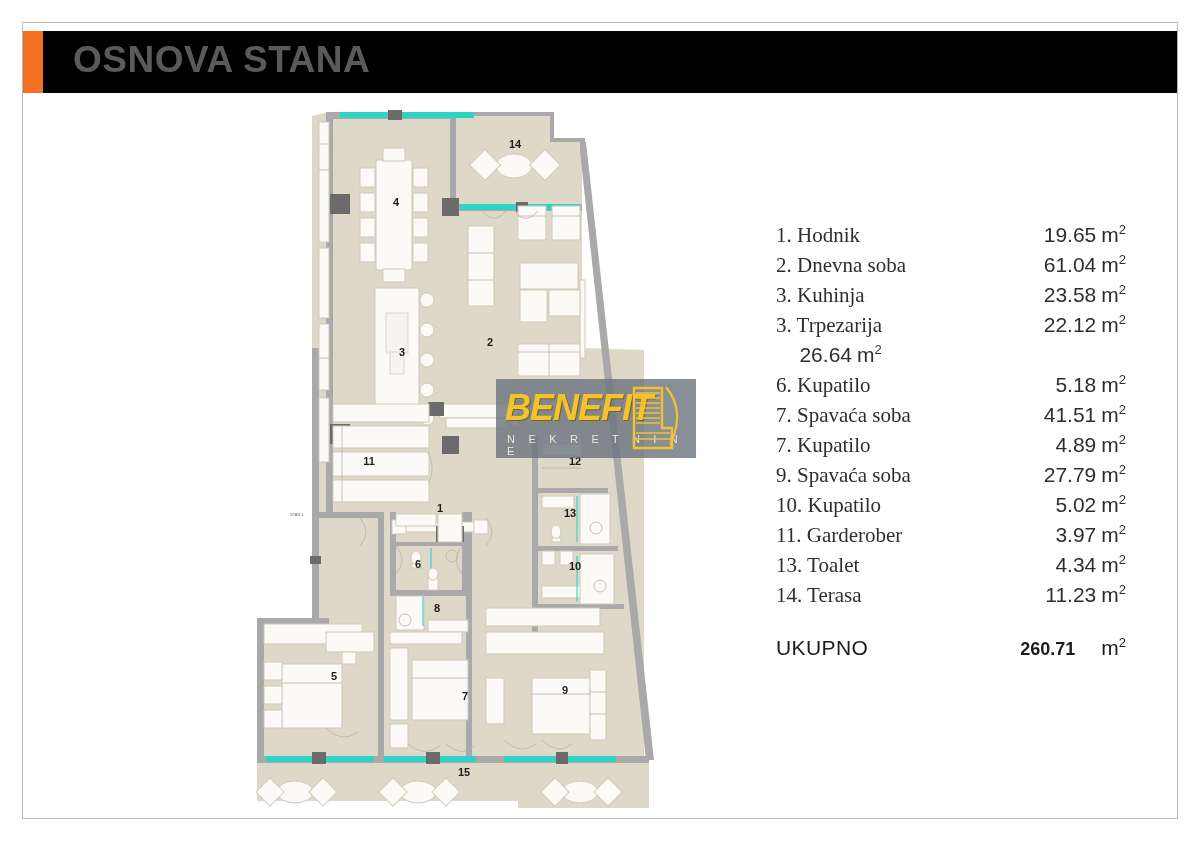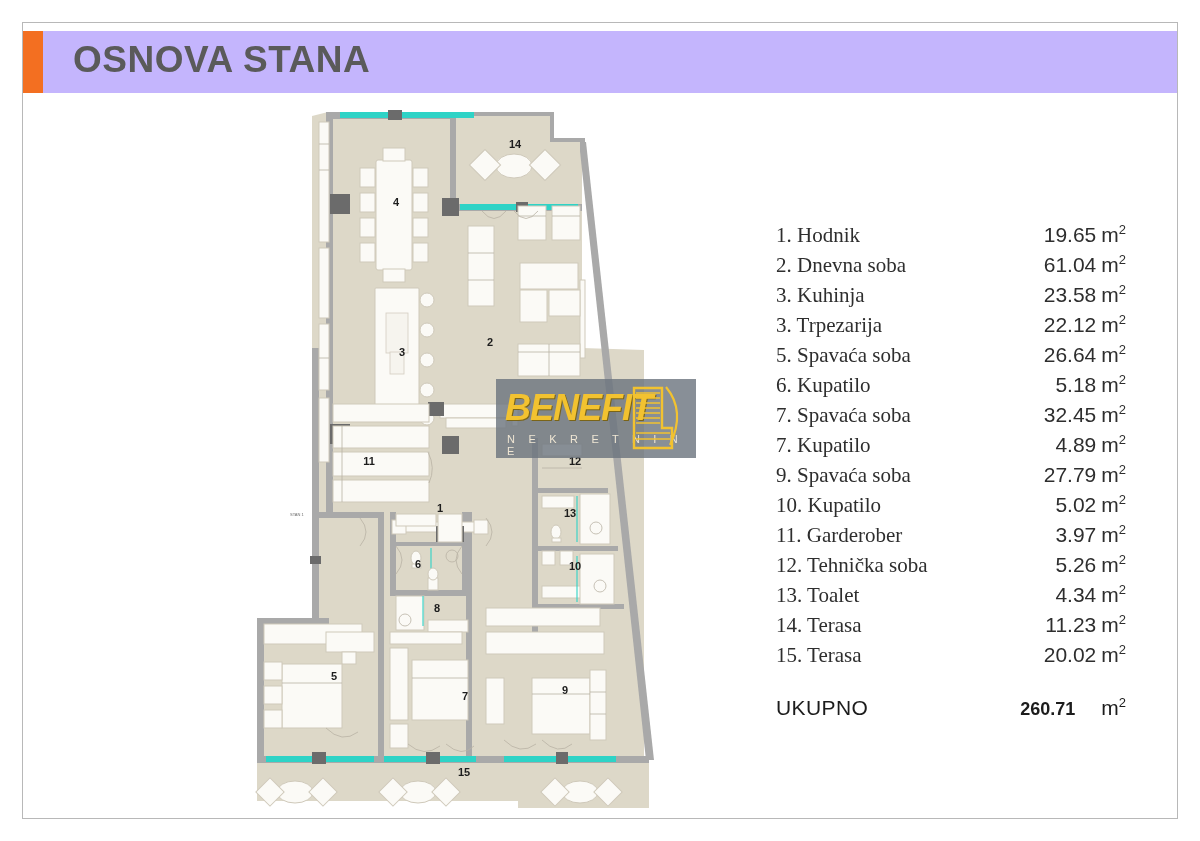--- a/index.html
+++ b/index.html
@@ -2,21 +2,21 @@
 <html><head>
 <meta charset="utf-8">
 <style>
   html,body{margin:0;padding:0;background:#ffffff;}
   body{width:1200px;height:841px;font-family:"Liberation Sans",sans-serif;overflow:hidden;}
 
   .page{position:relative;width:1200px;height:841px;background:#ffffff;box-sizing:border-box;}
   .page-border{position:absolute;left:22px;top:22px;width:1156px;height:797px;border:1px solid #b8b8b8;box-sizing:border-box;pointer-events:none;}
 
   
-  .header{position:absolute;left:23px;top:31px;width:1154px;height:62px;background:#c4b5fd;box-sizing:border-box;}
+  .header{position:absolute;left:23px;top:31px;width:1154px;height:62px;background:#000000;box-sizing:border-box;}
   .header-accent{position:absolute;left:0px;top:0px;width:20px;height:62px;background:#f36f21;}
   .header-title{position:absolute;left:50px;top:8px;font-size:37px;font-weight:bold;color:#5a5a5a;letter-spacing:0.5px;font-family:"Liberation Sans",sans-serif;white-space:nowrap;}
 
   
   .legend{position:absolute;left:776px;top:215px;width:350px;}
   .legend-row{display:flex;justify-content:space-between;align-items:baseline;height:30px;line-height:30px;font-size:21px;color:#2e2e2e;}
   .legend-row .lbl{white-space:nowrap;font-family:Liberation Serif, serif;}
   .legend-row .val{white-space:nowrap;}
   .legend-row .val .num{display:inline-block;min-width:76px;text-align:right;}
   .legend-row .val .unit{display:inline-block;margin-left:5px;}
@@ -329,62 +329,53 @@
         </div>
         <div class="legend-row">
           <span class="lbl">3. Kuhinja</span>
           <span class="val"><span class="num">23.58</span><span class="unit">m</span><sup>2</sup></span>
         </div>
         <div class="legend-row">
           <span class="lbl">3. Trpezarija</span>
           <span class="val"><span class="num">22.12</span><span class="unit">m</span><sup>2</sup></span>
         </div>
         <div class="legend-row">
-          <span class="lbl">5. Spavaća soba</span>
           <span class="val"><span class="num">26.64</span><span class="unit">m</span><sup>2</sup></span>
         </div>
         <div class="legend-row">
           <span class="lbl">6. Kupatilo</span>
           <span class="val"><span class="num">5.18</span><span class="unit">m</span><sup>2</sup></span>
         </div>
         <div class="legend-row">
           <span class="lbl">7. Spavaća soba</span>
-          <span class="val"><span class="num">32.45</span><span class="unit">m</span><sup>2</sup></span>
+          <span class="val"><span class="num">41.51</span><span class="unit">m</span><sup>2</sup></span>
         </div>
         <div class="legend-row">
           <span class="lbl">7. Kupatilo</span>
           <span class="val"><span class="num">4.89</span><span class="unit">m</span><sup>2</sup></span>
         </div>
         <div class="legend-row">
           <span class="lbl">9. Spavaća soba</span>
           <span class="val"><span class="num">27.79</span><span class="unit">m</span><sup>2</sup></span>
         </div>
         <div class="legend-row">
           <span class="lbl">10. Kupatilo</span>
           <span class="val"><span class="num">5.02</span><span class="unit">m</span><sup>2</sup></span>
         </div>
         <div class="legend-row">
           <span class="lbl">11. Garderober</span>
           <span class="val"><span class="num">3.97</span><span class="unit">m</span><sup>2</sup></span>
         </div>
         <div class="legend-row">
-          <span class="lbl">12. Tehnička soba</span>
-          <span class="val"><span class="num">5.26</span><span class="unit">m</span><sup>2</sup></span>
-        </div>
-        <div class="legend-row">
           <span class="lbl">13. Toalet</span>
           <span class="val"><span class="num">4.34</span><span class="unit">m</span><sup>2</sup></span>
         </div>
         <div class="legend-row">
           <span class="lbl">14. Terasa</span>
           <span class="val"><span class="num">11.23</span><span class="unit">m</span><sup>2</sup></span>
-        </div>
-        <div class="legend-row">
-          <span class="lbl">15. Terasa</span>
-          <span class="val"><span class="num">20.02</span><span class="unit">m</span><sup>2</sup></span>
         </div>
       </div>
     <div class="legend-total">
       <span class="lbl">UKUPNO</span>
       <span class="val">
         <span class="num">260.71</span><span class="unit">m</span><sup>2</sup>
       </span>
     </div>
   </div>
 

